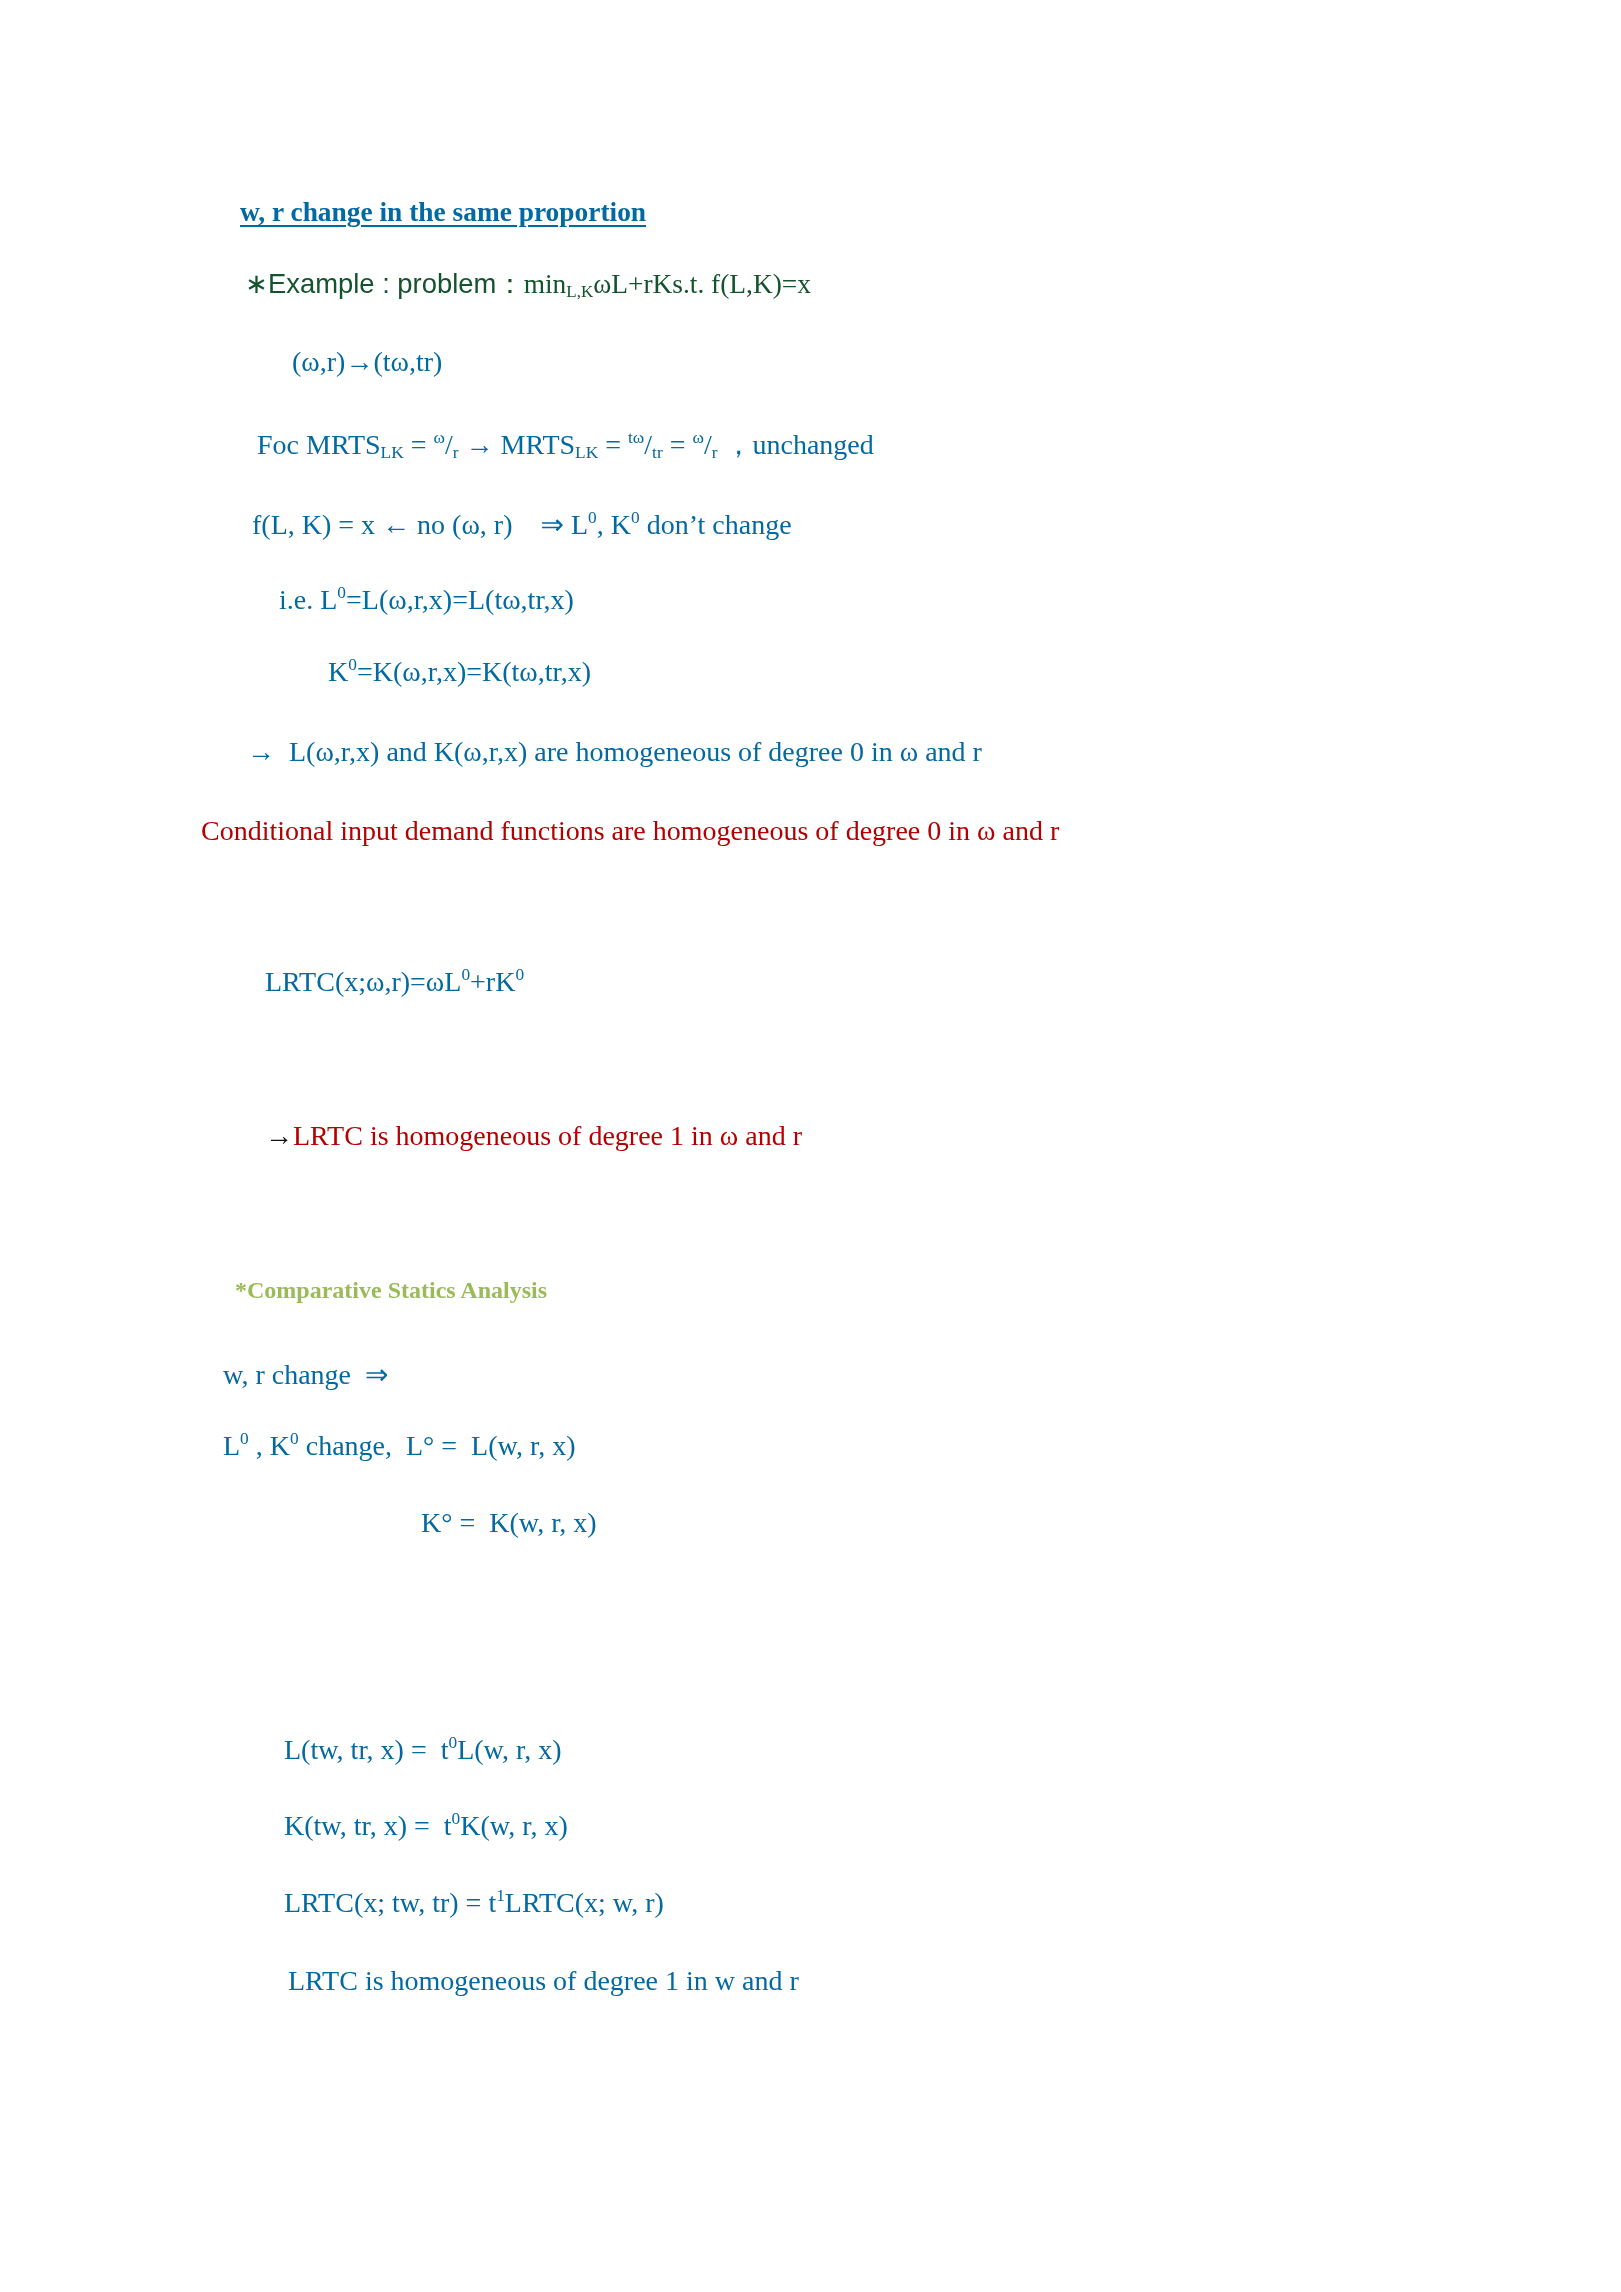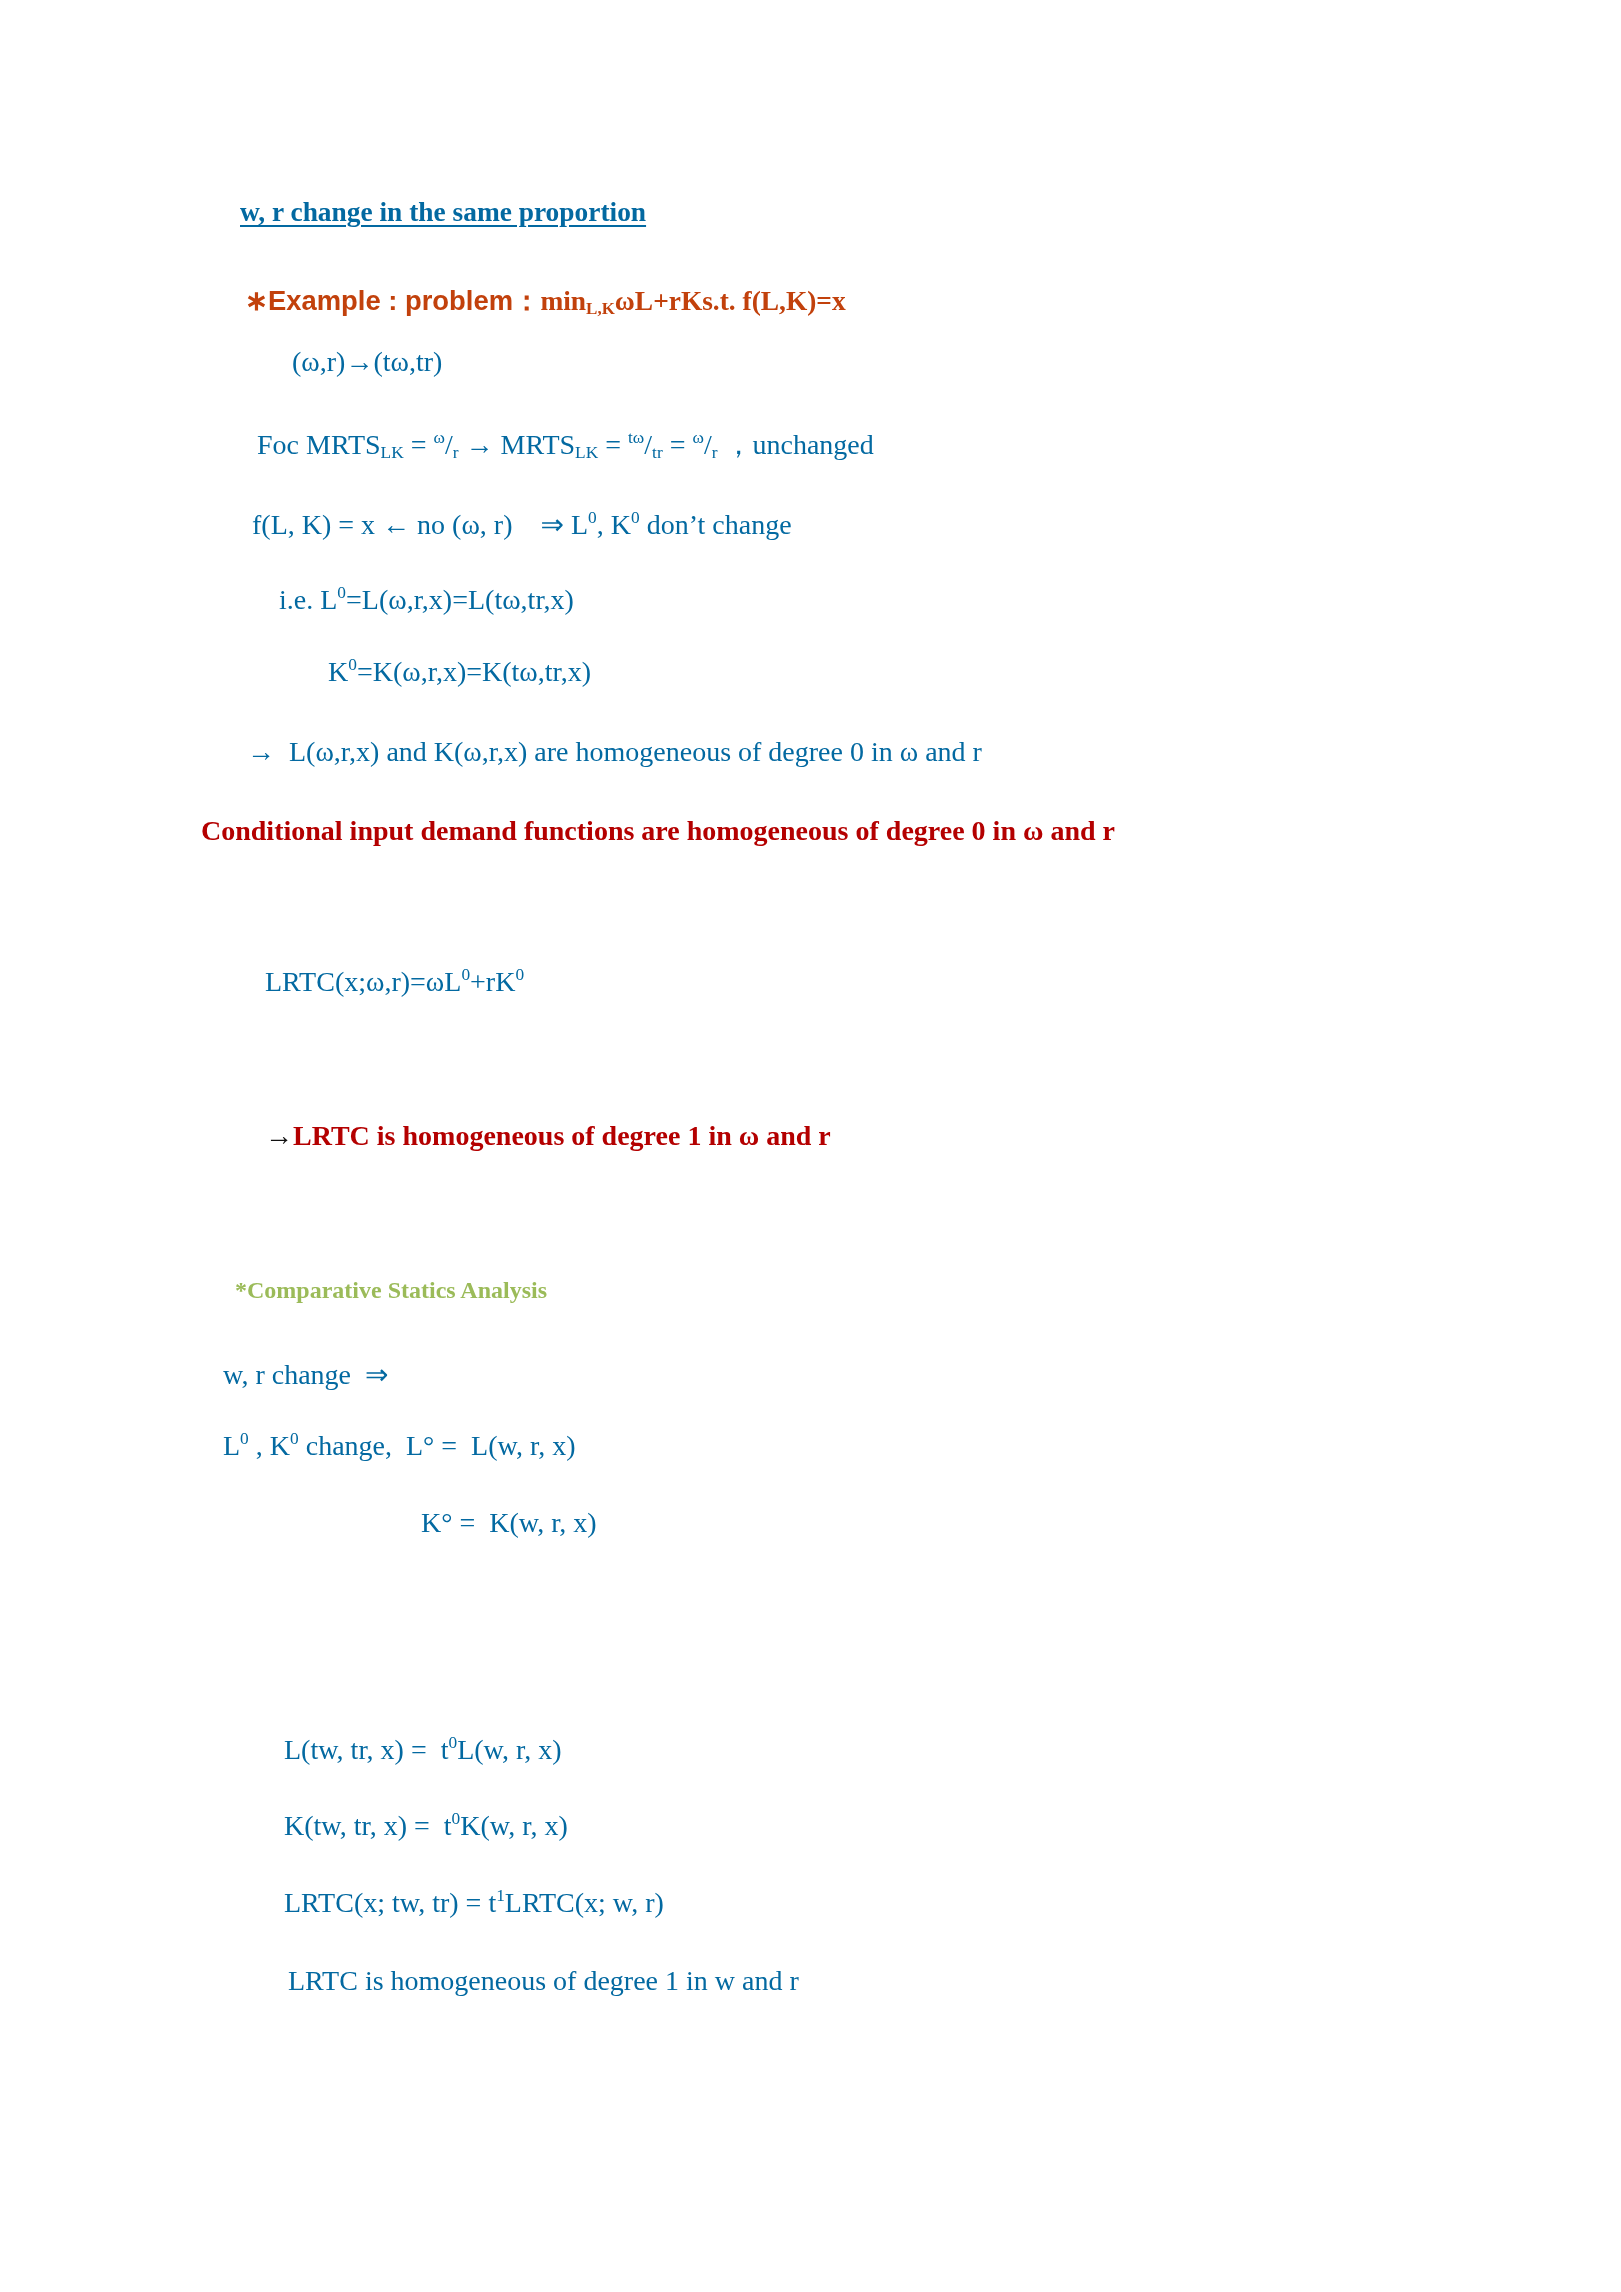--- a/index.html
+++ b/index.html
@@ -24,26 +24,25 @@
     color: #0369a1;
   }
   .title {
     font-size: 27.4px;
     font-weight: bold;
     text-decoration: underline;
     text-underline-offset: 3.9px;
     text-decoration-thickness: 2px;
   }
   .blue-bold {
-    color: #c2410c;
-    font-weight: bold;
+    color: #14532d;
+    font-weight: normal;
     font-size: 27.4px;
-    margin-top: 17px;
   }
-  .red { color: #b40000; font-weight: bold; }
+  .red { color: #b40000; }
   .green-heading {
     color: #9bbb59;
     font-weight: bold;
     font-size: 24px;
   }
   .sans { font-family: "Liberation Sans", sans-serif; }
   .sup { font-size: 0.62em; vertical-align: 0.62em; }
   .sub { font-size: 0.62em; vertical-align: -0.22em; }
 </style>
 </head>

